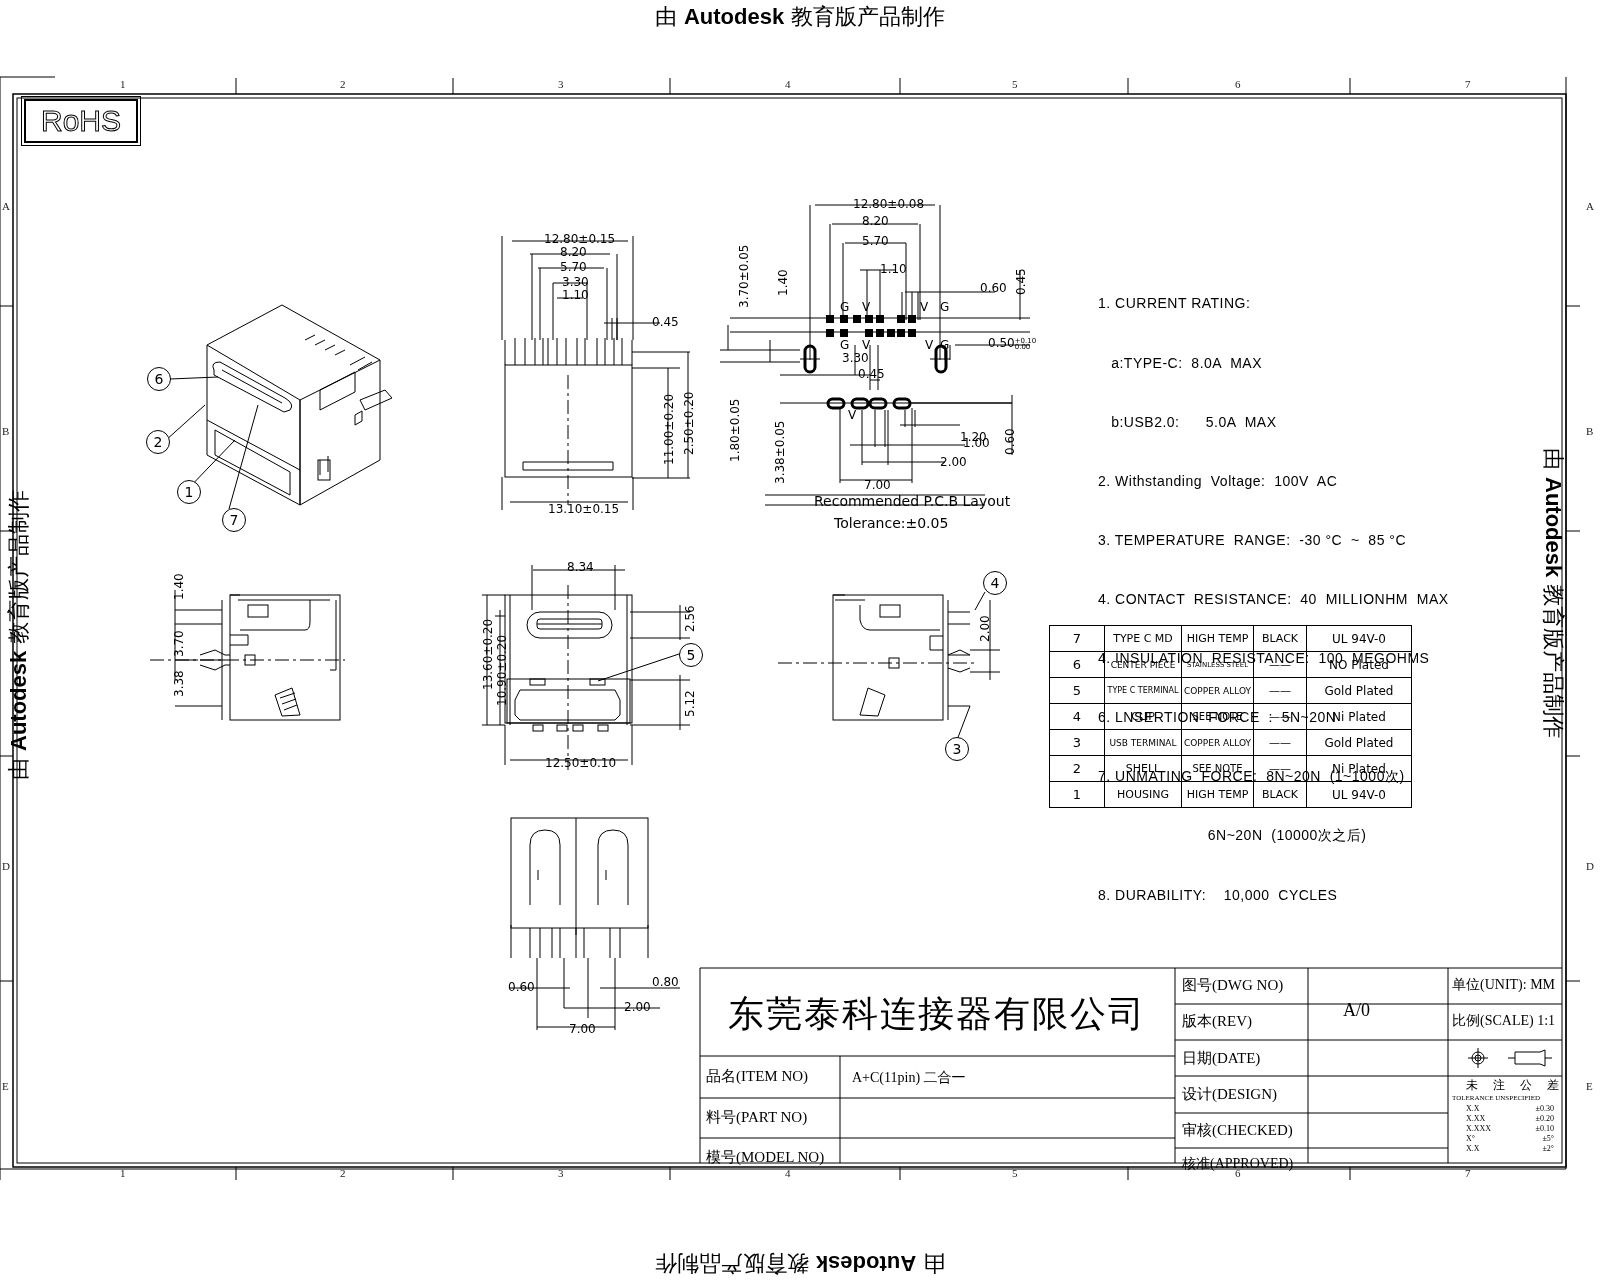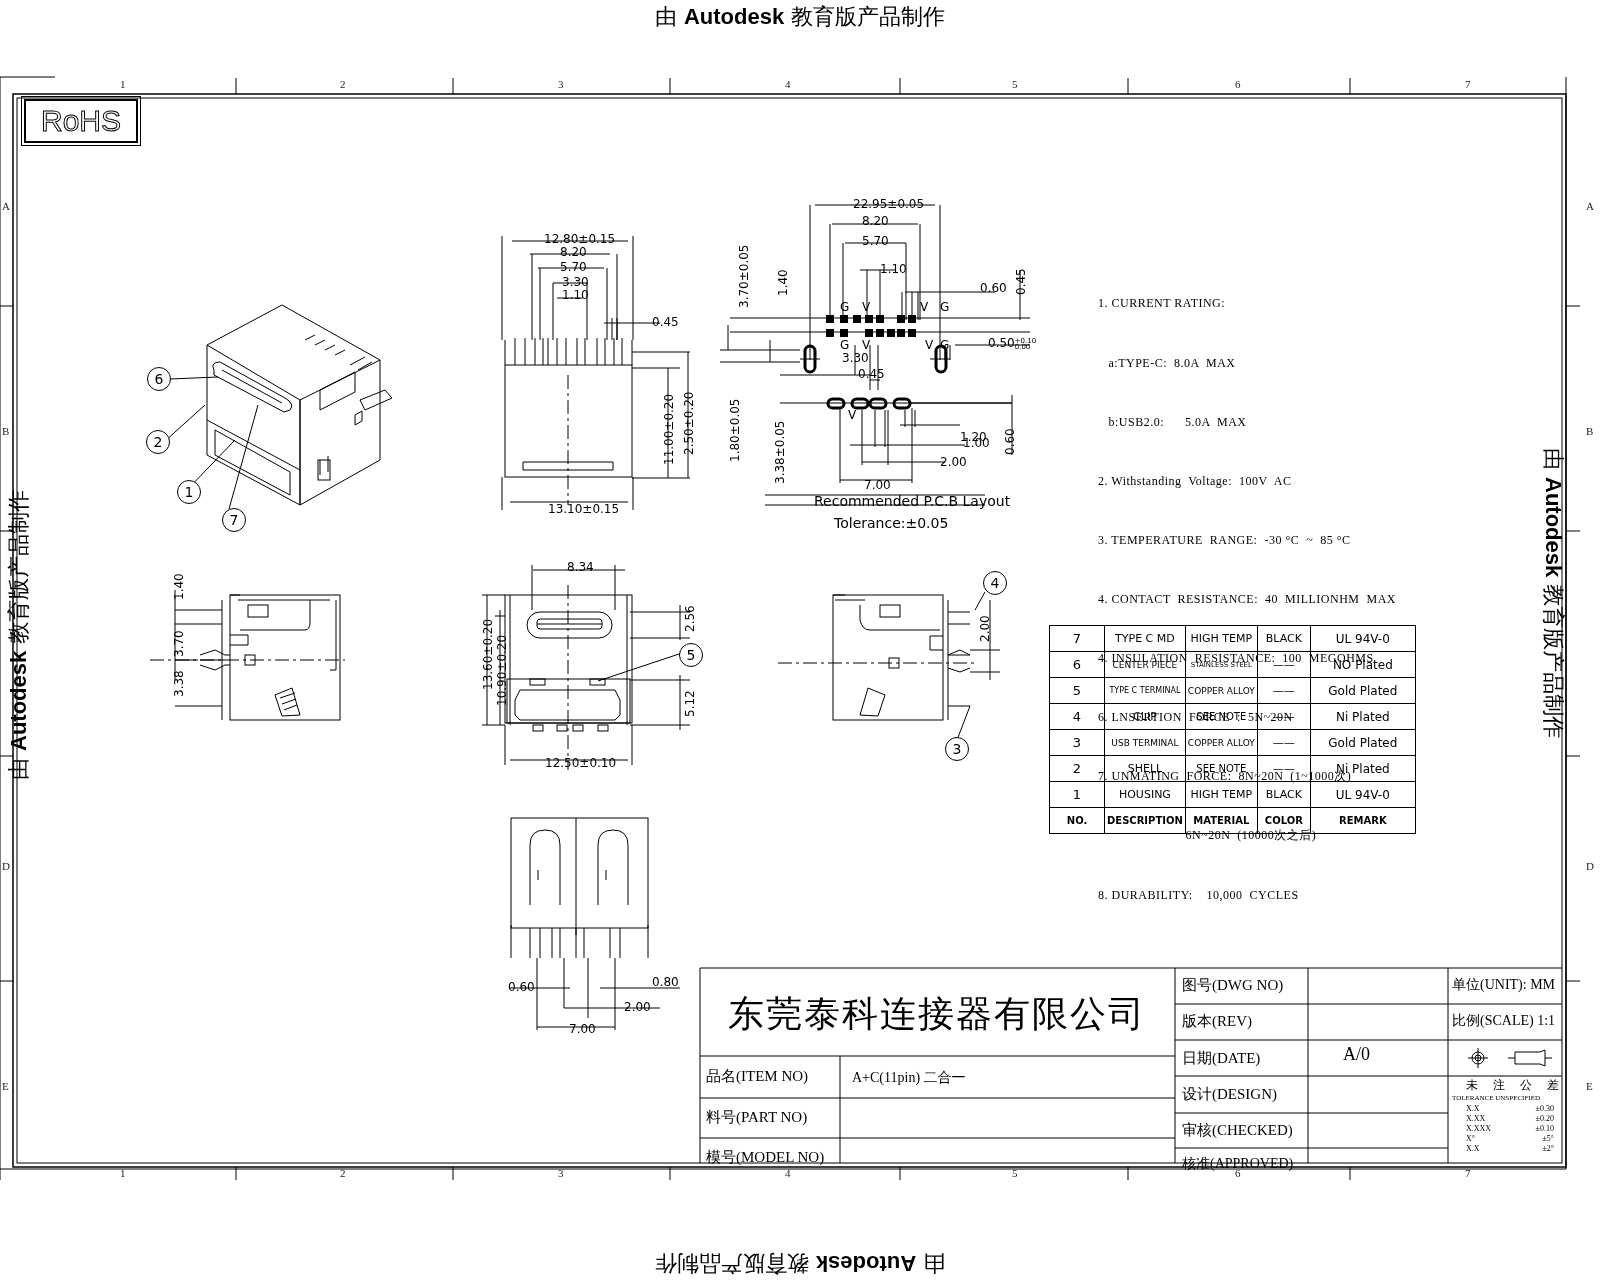--- a/index.html
+++ b/index.html
@@ -5,21 +5,21 @@
   html, body { margin:0; padding:0; background:#fff; }
   body { width:1600px; height:1280px; position:relative; overflow:hidden; font-family:"DejaVu Sans", sans-serif; color:#000; }
   .abs { position:absolute; }
   svg { position:absolute; left:0; top:0; }
   .wm-top { left:0; width:1600px; top:2px; text-align:center; font-size:22px; font-family:"DejaVu Sans", sans-serif; }
   .wm-top b, .wm-bot b, .wm-side b { font-weight:bold; font-family:"Liberation Sans", sans-serif; }
   .wm-bot { left:0; width:1600px; top:1248px; text-align:center; font-size:22px; transform:rotate(180deg); }
   .wm-side { font-size:22px; white-space:nowrap; transform-origin:left top; }
   .grid-label { font-size:11px; font-family:"Liberation Serif", serif; color:#222; }
   .rohs { left:24px; top:99px; width:110px; height:40px; border:2px solid #000; outline:1px solid #000; outline-offset:2px; font-size:30px; font-family:"Liberation Sans", sans-serif; text-align:center; line-height:40px; color:#fff; -webkit-text-stroke:1px #000; }
-  .notes { left:1098px; top:255px; font-size:12px; font-family:Liberation Serif, serif; line-height:19.7px; letter-spacing:0.5px; white-space:pre; }
+  .notes { left:1098px; top:255px; font-size:14px; font-family:Liberation Sans, sans-serif; line-height:19.7px; letter-spacing:0.5px; white-space:pre; }
   .dim { font-size:12px; font-family:"DejaVu Sans", sans-serif; white-space:nowrap; }
   .dim.v { transform:rotate(-90deg); transform-origin:left top; }
   .balloon { width:22px; height:22px; border:1px solid #000; border-radius:50%; text-align:center; line-height:22px; font-size:14px; background:#fff; }
   table.bom { position:absolute; left:1049px; top:625px; border-collapse:collapse; font-size:11px; font-family:"DejaVu Sans", sans-serif; }
   table.bom td { border:1px solid #000; height:25px; text-align:center; padding:0 2px; white-space:nowrap; }
   table.bom td.no { width:50px; font-size:13px; }
   table.bom td.desc { width:72px; }
   table.bom td.mat { width:66px; }
   table.bom td.col { width:48px; }
   table.bom td.rem { width:100px; font-size:12px; }
@@ -249,21 +249,21 @@
 <div class="abs dim" style="left:544px; top:232px;">12.80±0.15</div>
 <div class="abs dim" style="left:560px; top:245px;">8.20</div>
 <div class="abs dim" style="left:560px; top:260px;">5.70</div>
 <div class="abs dim" style="left:562px; top:275px;">3.30</div>
 <div class="abs dim" style="left:562px; top:288px;">1.10</div>
 <div class="abs dim" style="left:652px; top:315px;">0.45</div>
 <div class="abs dim v" style="left:662px; top:465px;">11.00±0.20</div>
 <div class="abs dim v" style="left:682px; top:455px;">2.50±0.20</div>
 <div class="abs dim" style="left:548px; top:502px;">13.10±0.15</div>
 
-<div class="abs dim" style="left:853px; top:197px;">22.95±0.05</div>
+<div class="abs dim" style="left:853px; top:197px;">12.80±0.08</div>
 <div class="abs dim" style="left:862px; top:214px;">8.20</div>
 <div class="abs dim" style="left:862px; top:234px;">5.70</div>
 <div class="abs dim" style="left:880px; top:262px;">1.10</div>
 <div class="abs dim" style="left:980px; top:281px;">0.60</div>
 <div class="abs dim v" style="left:1014px; top:295px;">0.45</div>
 <div class="abs dim" style="left:988px; top:336px;"><span>0.50</span><span style="font-size:7px; display:inline-block; line-height:6px; vertical-align:middle;"><span>+0.10</span><br><span>0.00</span></span></div>
 <div class="abs dim" style="left:842px; top:351px;">3.30</div>
 <div class="abs dim" style="left:858px; top:367px;">0.45</div>
 <div class="abs dim v" style="left:737px; top:308px;">3.70±0.05</div>
 <div class="abs dim v" style="left:776px; top:296px;">1.40</div>
@@ -357,38 +357,31 @@
         <td class="col">——</td>
         <td class="rem">Ni Plated</td>
       </tr>
     <tr>
         <td class="no">1</td>
         <td class="desc">HOUSING</td>
         <td class="mat">HIGH TEMP</td>
         <td class="col">BLACK</td>
         <td class="rem">UL 94V-0</td>
       </tr>
-    <tr class="hdr">
-        <td class="no">NO.</td>
-        <td class="desc">DESCRIPTION</td>
-        <td class="mat">MATERIAL</td>
-        <td class="col">COLOR</td>
-        <td class="rem">REMARK</td>
-      </tr>
   </tbody>
 </table>
 
 <div class="abs company" style="left:728px; top:990px;">东莞泰科连接器有限公司</div>
 <div class="abs tb tb-cell" style="left:706px; top:1067px;">品名(ITEM NO)</div>
 <div class="abs tb tb-cell" style="left:852px; top:1069px; font-size:14px;">A+C(11pin) 二合一</div>
 <div class="abs tb tb-cell" style="left:706px; top:1108px;">料号(PART NO)</div>
 <div class="abs tb tb-cell" style="left:706px; top:1148px;">模号(MODEL NO)</div>
 <div class="abs tb tb-cell" style="left:1182px; top:976px;">图号(DWG NO)</div>
 <div class="abs tb tb-cell" style="left:1182px; top:1012px;">版本(REV)</div>
-<div class="abs tb tb-cell" style="left:1343px; top:1044px; font-size:18px;">A/0</div>
+<div class="abs tb tb-cell" style="left:1343px; top:1000px; font-size:18px;">A/0</div>
 <div class="abs tb tb-cell" style="left:1182px; top:1049px;">日期(DATE)</div>
 <div class="abs tb tb-cell" style="left:1182px; top:1085px;">设计(DESIGN)</div>
 <div class="abs tb tb-cell" style="left:1182px; top:1121px;">审核(CHECKED)</div>
 <div class="abs tb tb-cell" style="left:1182px; top:1155px; font-size:14px;">核准(APPROVED)</div>
 <div class="abs tb tb-cell" style="left:1452px; top:976px; font-size:14px;">单位(UNIT): MM</div>
 <div class="abs tb tb-cell" style="left:1452px; top:1012px; font-size:14px;">比例(SCALE) 1:1</div>
 <div class="abs tb tb-cell" style="left:1466px; top:1077px; font-size:12px; letter-spacing:6px;">未 注 公 差</div>
 <div class="abs tb tb-cell" style="left:1452px; top:1094px; font-size:7px;">TOLERANCE UNSPECIFIED</div>
 <div class="abs tb" style="left:1466px; top:1104px; width:88px; font-size:8px; line-height:10px;">
   <div style="display:flex; justify-content:space-between;">

